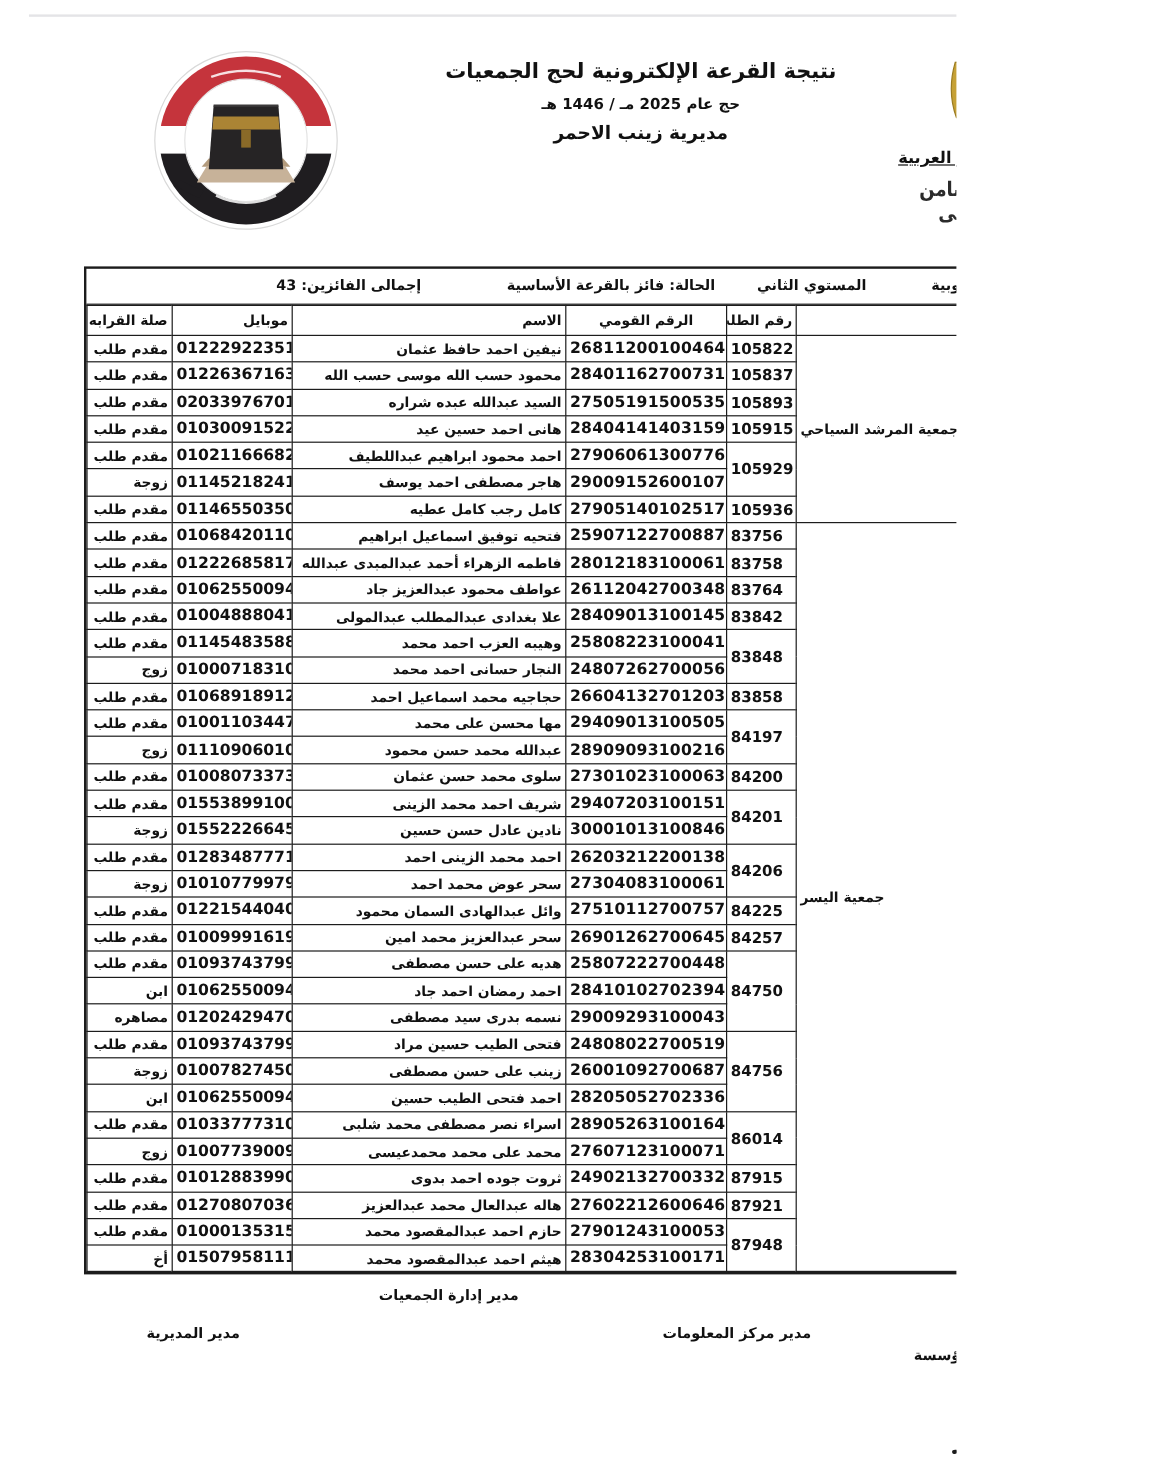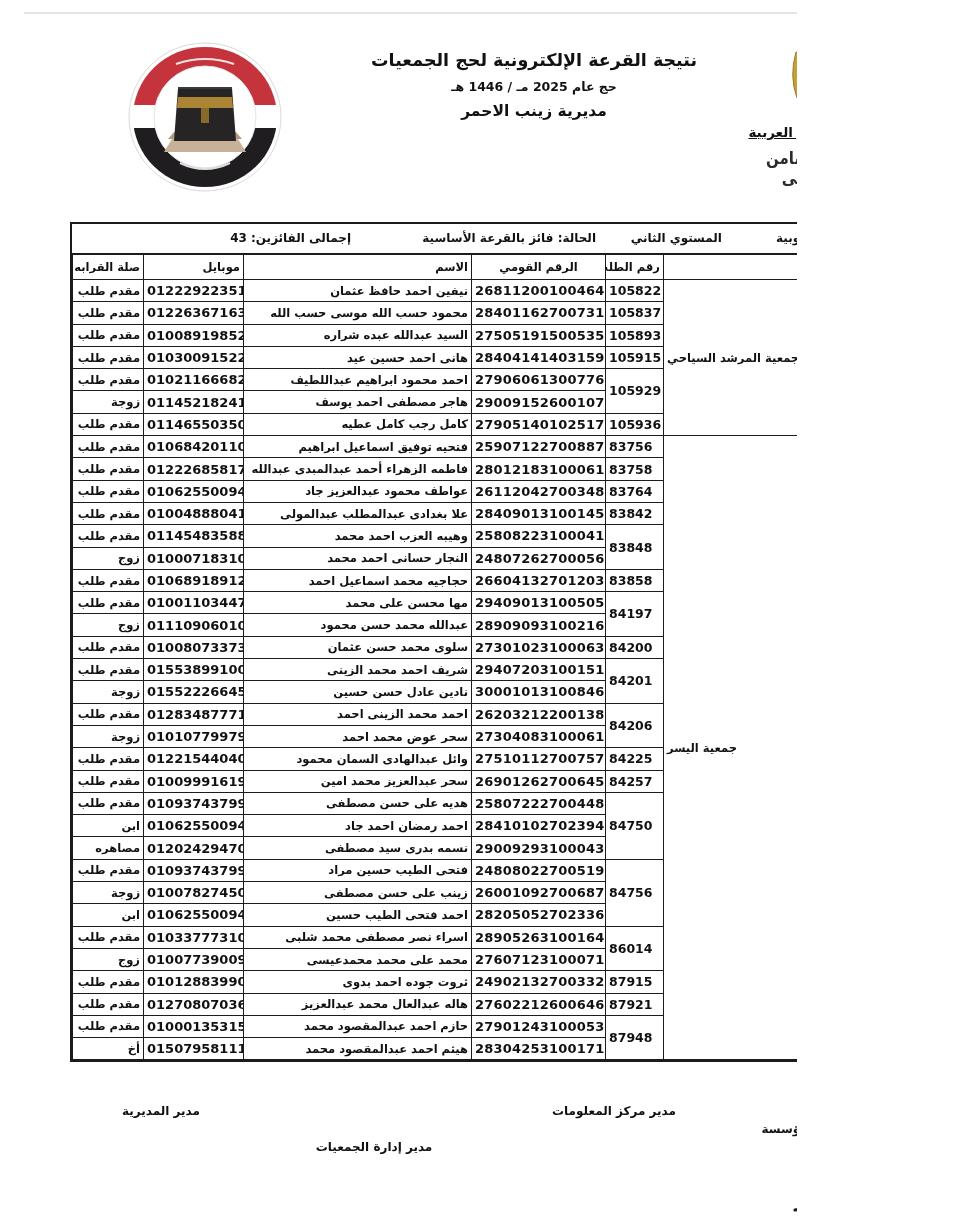--- a/index.html
+++ b/index.html
@@ -43,21 +43,21 @@
   td.assoc-cell{text-align:left;font-size:11.5px;padding-left:2px;vertical-align:middle;}
   td.request-cell{text-align:left;font-size:12.5px;padding-left:5px;vertical-align:middle;direction:ltr;}
   td.nid-cell{text-align:left;font-size:13px;padding-left:3px;direction:ltr;letter-spacing:.2px;}
   td.name-cell{text-align:right;font-size:11.5px;padding-right:3px;}
   td.mobile-cell{text-align:left;font-size:13px;padding-left:4px;direction:ltr;}
   td.relation-cell{text-align:right;font-size:11.5px;padding-right:2px;}
 
   
   .sig-label{position:absolute;direction:rtl;font-size:12px;font-weight:700;text-align:center;white-space:nowrap;}
   .sig-1{left:77px;top:1104px;width:120px;}
-  .sig-2{left:280px;top:1140px;width:140px;}
+  .sig-2{left:280px;top:1072px;width:140px;}
   .sig-3{left:520px;top:1104px;width:140px;}
   .sig-exec{left:730px;top:1122px;width:165px;}
   .signature{position:absolute;left:757px;top:1144px;width:150px;height:70px;}
 </style>
 </head>
 <body>
 
 <div class="page">
   <div class="scan-right-strip"></div>
   <div class="scan-top-line"></div>
@@ -152,21 +152,21 @@
             <td class="nid-cell">28401162700731</td>
             <td class="name-cell">محمود حسب الله موسى حسب الله</td>
             <td class="mobile-cell">01226367163</td>
             <td class="relation-cell">مقدم طلب</td>
           </tr>
           <tr>
             <td class="col-num">3</td>
             <td class="request-cell">105893</td>
             <td class="nid-cell">27505191500535</td>
             <td class="name-cell">السيد عبدالله عبده شراره</td>
-            <td class="mobile-cell">01008919852</td>
+            <td class="mobile-cell">02033976701</td>
             <td class="relation-cell">مقدم طلب</td>
           </tr>
           <tr>
             <td class="col-num">4</td>
             <td class="request-cell">105915</td>
             <td class="nid-cell">28404141403159</td>
             <td class="name-cell">هانى احمد حسين عيد</td>
             <td class="mobile-cell">01030091522</td>
             <td class="relation-cell">مقدم طلب</td>
           </tr>

